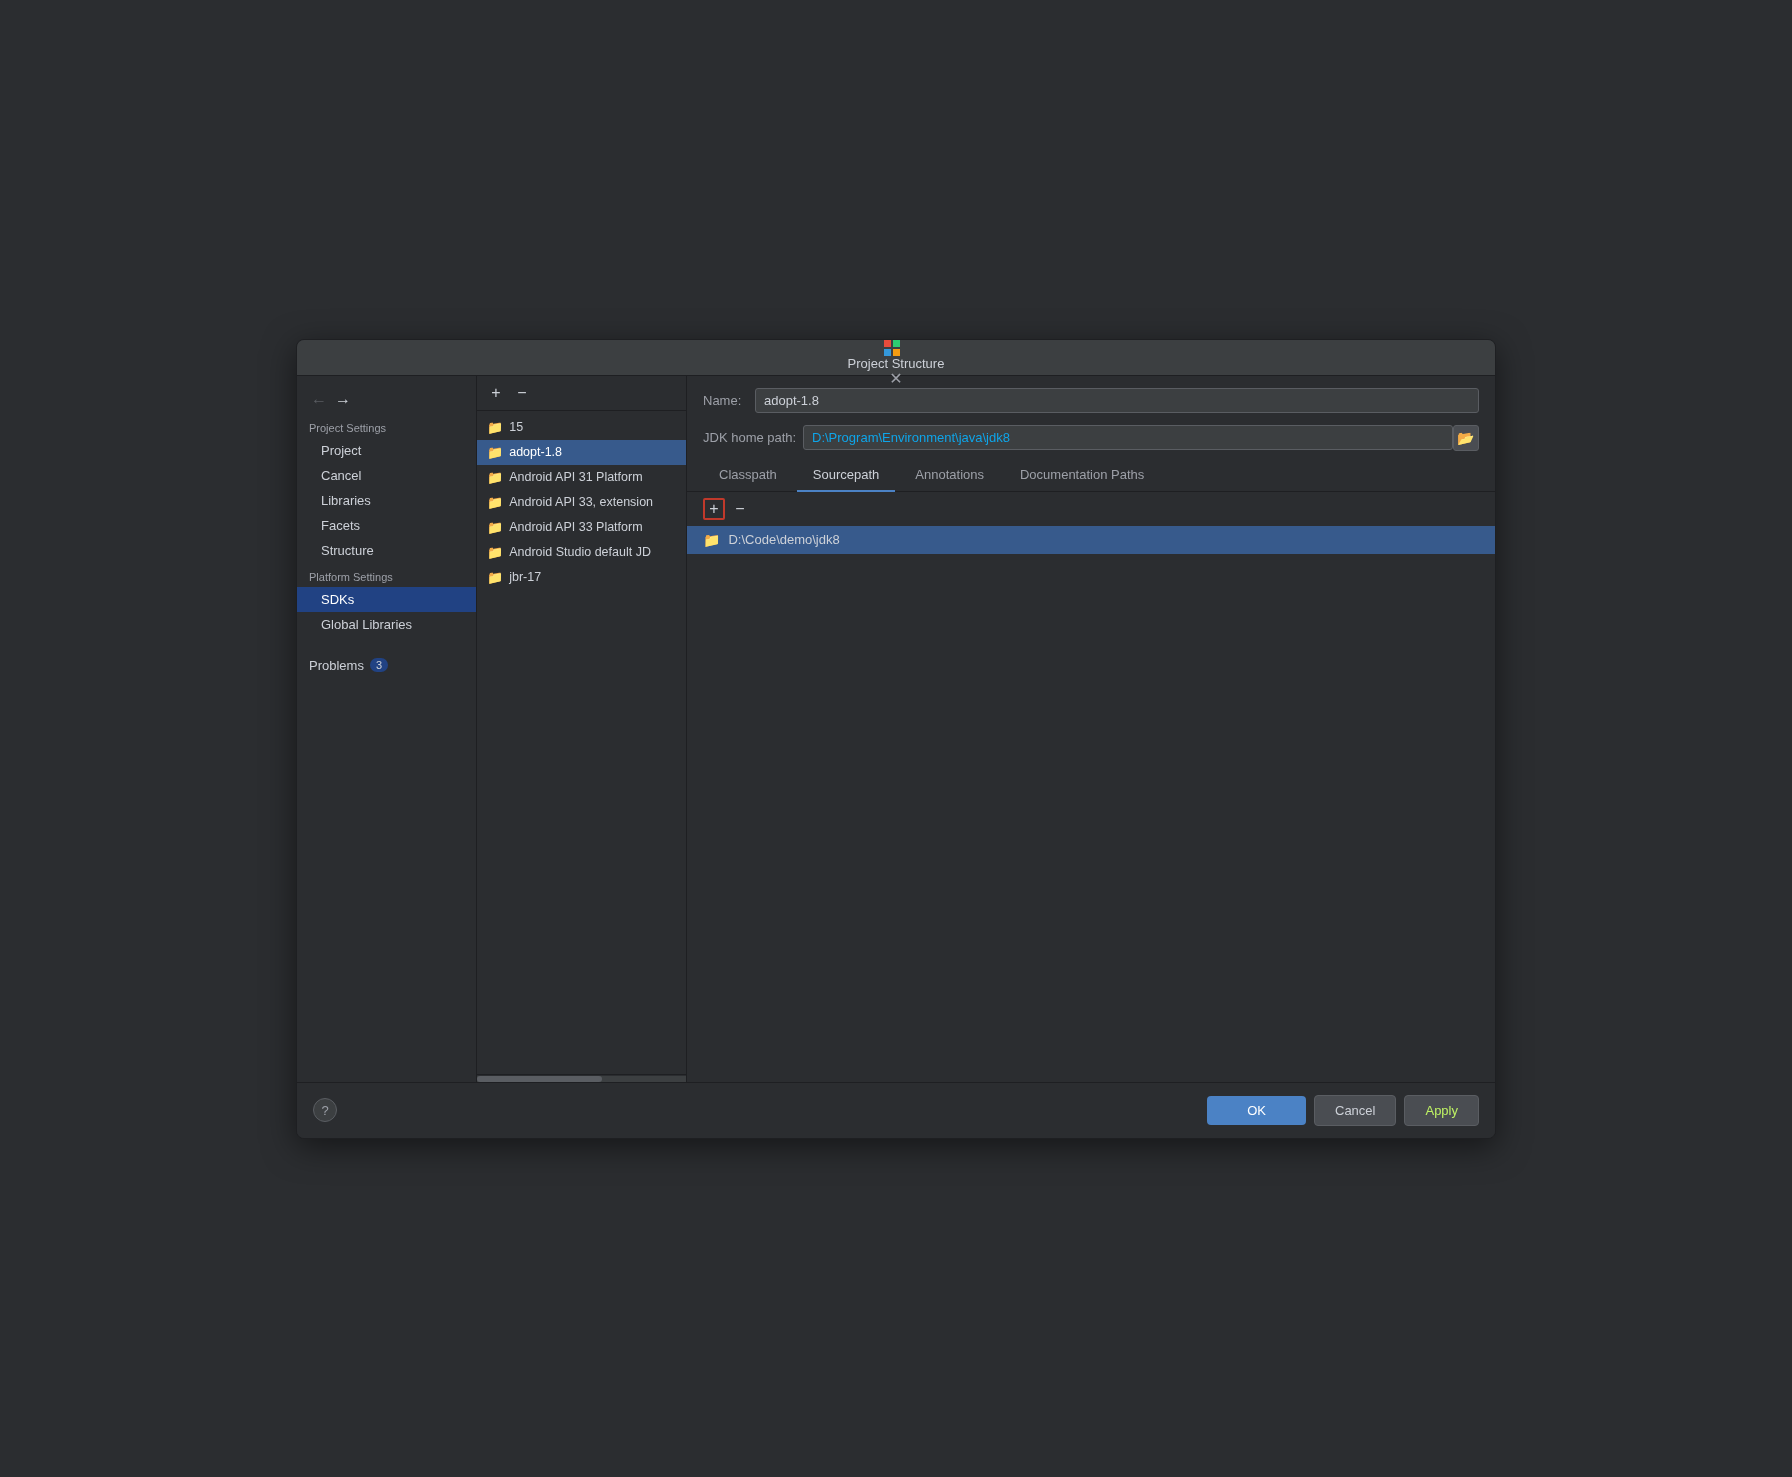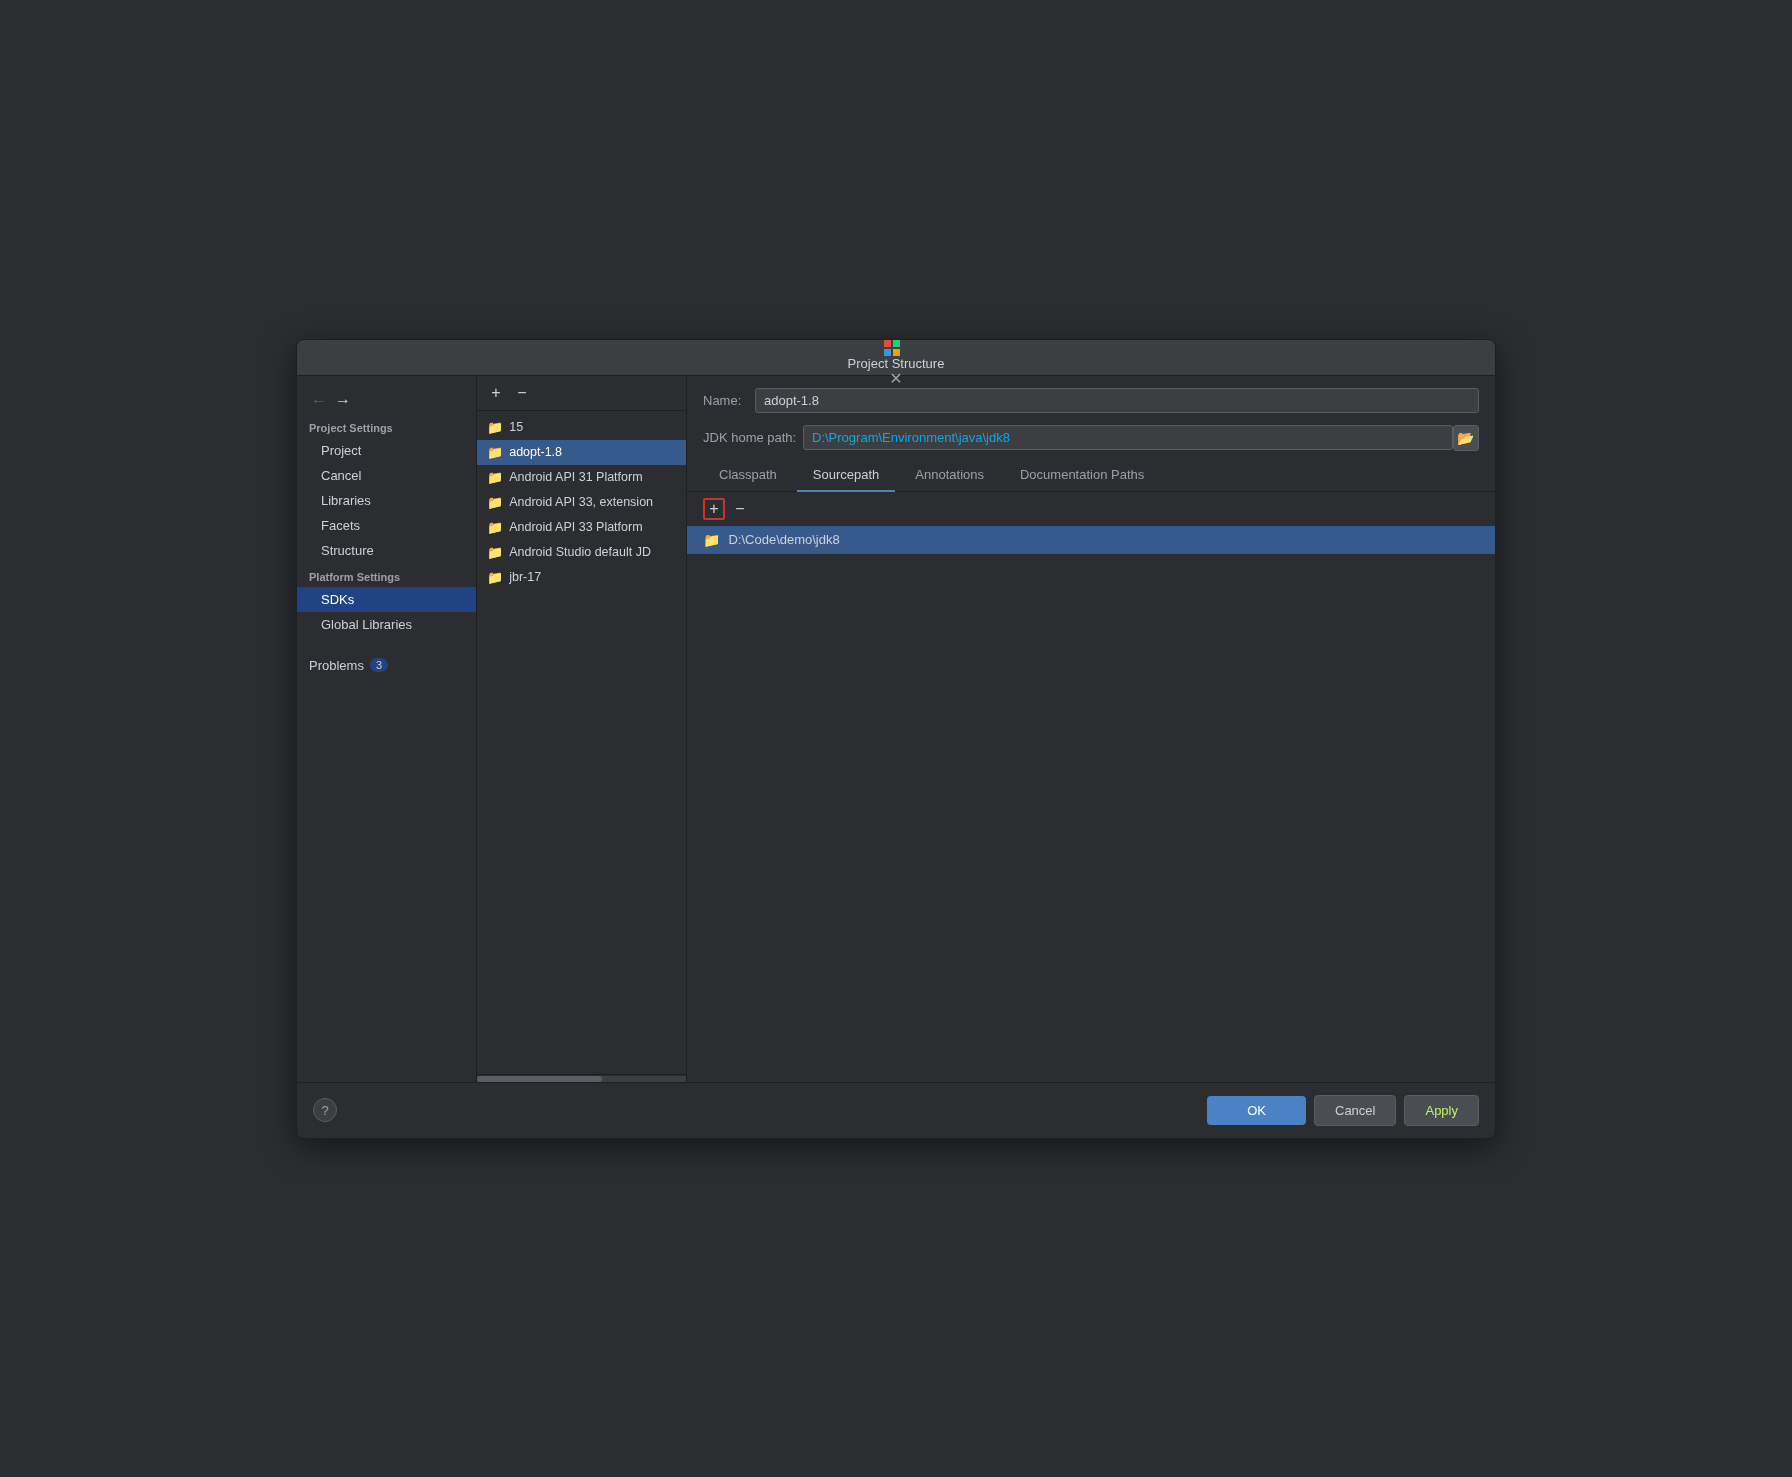--- a/index.html
+++ b/index.html
@@ -73,21 +73,21 @@
       width: 180px;
       background: #2b2d30;
       border-right: 1px solid #1e1f22;
       padding: 8px 0;
       flex-shrink: 0;
       overflow-y: auto;
     }
 
     .sidebar-section-title {
       font-size: 11px;
-      font-weight: 700;
+      font-weight: 400;
       color: #9da0a8;
       padding: 8px 12px 4px 12px;
       text-transform: none;
     }
 
     .sidebar-item {
       padding: 5px 12px 5px 24px;
       cursor: pointer;
       color: #cdd1d8;
       font-size: 13px;

